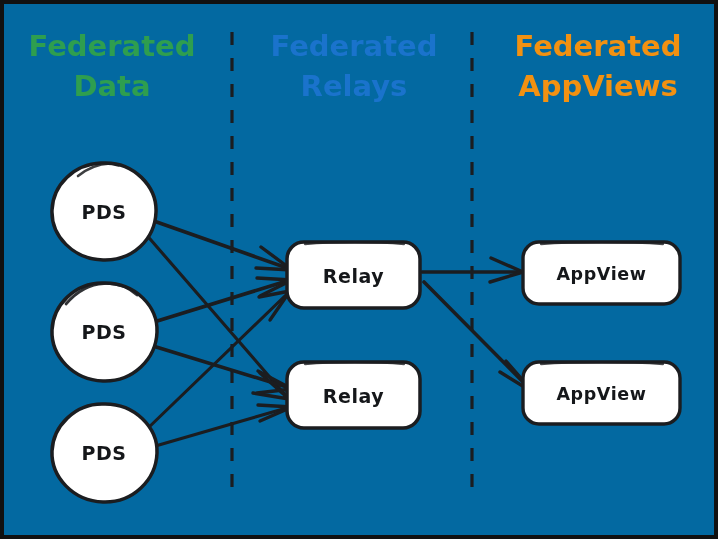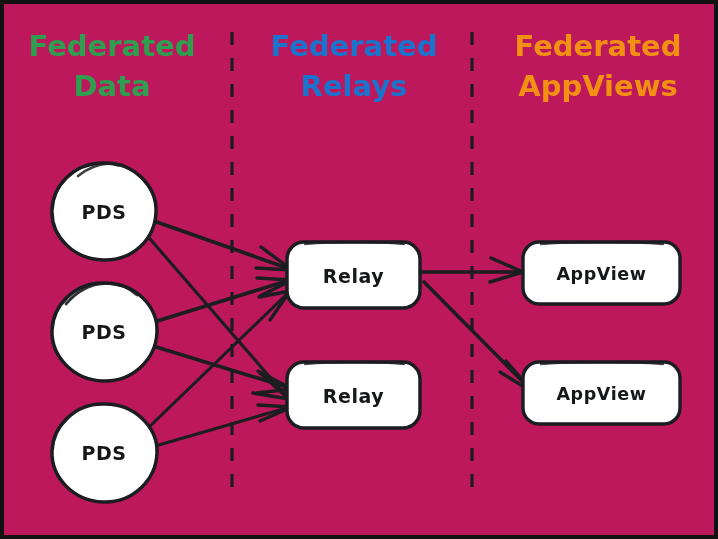--- a/index.html
+++ b/index.html
@@ -8,21 +8,21 @@
     padding: 0;
     background: #ffffff;
   }
   body {
     font-family: "DejaVu Sans", sans-serif;
   }
   #canvas {
     position: relative;
     width: 718px;
     height: 539px;
-    background: #be185d;
+    background: #0369a1;
     box-sizing: border-box;
     border: 4px solid #111111;
     overflow: hidden;
   }
   #diagram-svg {
     position: absolute;
     left: 0;
     top: 0;
     width: 718px;
     height: 539px;

